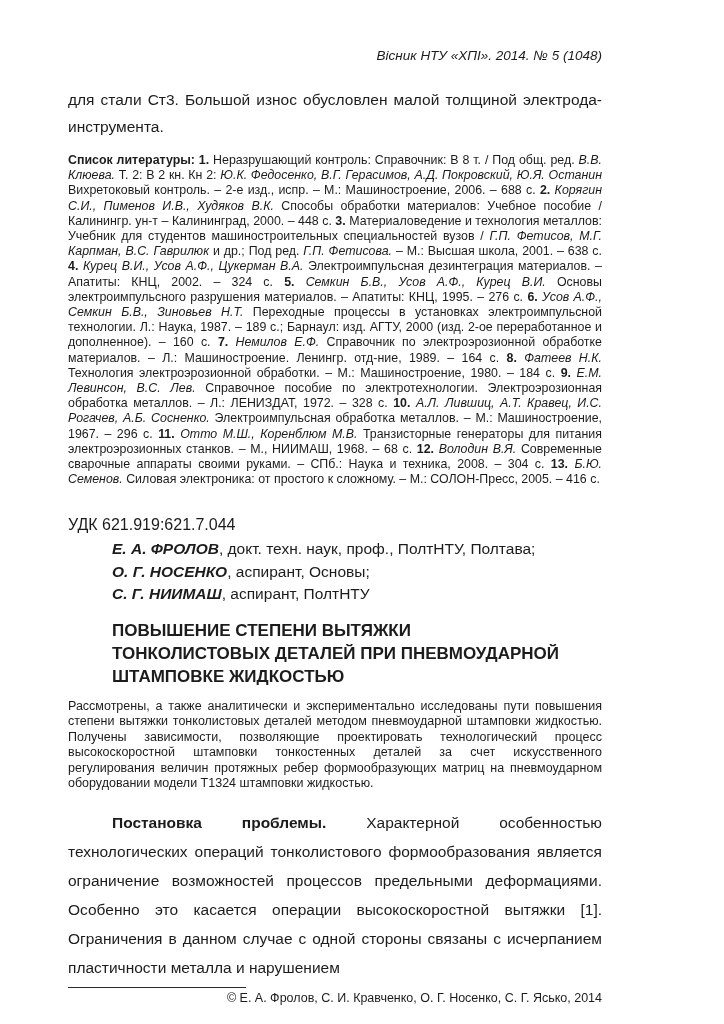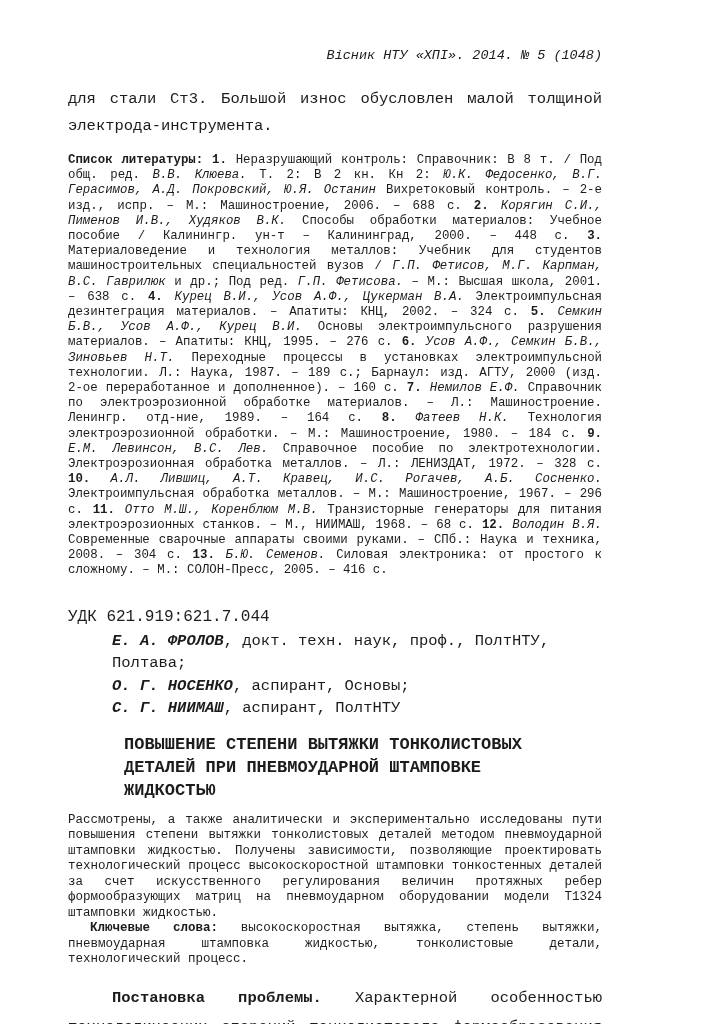--- a/index.html
+++ b/index.html
@@ -1,20 +1,20 @@
 <!DOCTYPE html>
 <html><head>
 <meta charset="utf-8">
 <style>
   html, body { margin:0; padding:0; background:#ffffff; }
   .page {
     width:668px; height:1024px; box-sizing:border-box;
     padding:0 66px 0 68px;
     background:#ffffff;
-    font-family:Liberation Mono, monospace;
+    font-family:Liberation Sans, sans-serif;
     color:#1c1c1c;
     overflow:hidden;
     position:relative;
   }
   .journal-header {
     padding-top:48px;
     text-align:right;
     font-style:italic;
     font-size:13.5px;
     line-height:16px;
@@ -47,21 +47,21 @@
     line-height:16px;
   }
   .authors {
     margin-top:5px;
     margin-left:44px;
     font-size:15.5px;
     line-height:22.5px;
   }
   .article-title {
     margin-top:13px;
-    margin-left:56px;
+    margin-left:44px;
     max-width:452px;
     font-size:17px;
     font-weight:bold;
     line-height:23px;
   }
   .abstract-text {
     margin-top:11px;
     font-size:12.5px;
     line-height:15.5px;
     text-align:justify;
@@ -115,21 +115,20 @@
   <div class="authors">
     <div class="author-line"><span class="seg-bi">Е. А. ФРОЛОВ</span><span>, докт. техн. наук, проф., ПолтНТУ, Полтава;</span></div>
     <div class="author-line"><span class="seg-bi">О. Г. НОСЕНКО</span><span>, аспирант, Основы;</span></div>
     <div class="author-line"><span class="seg-bi">С. Г. НИИМАШ</span><span>, аспирант, ПолтНТУ</span></div>
   </div>
 
   <div class="article-title">ПОВЫШЕНИЕ СТЕПЕНИ ВЫТЯЖКИ ТОНКОЛИСТОВЫХ ДЕТАЛЕЙ ПРИ ПНЕВМОУДАРНОЙ ШТАМПОВКЕ ЖИДКОСТЬЮ</div>
 
   <div class="abstract-text">Рассмотрены, а также аналитически и экспериментально исследованы пути повышения степени вытяжки тонколистовых деталей методом пневмоударной штамповки жидкостью. Получены зависимости, позволяющие проектировать технологический процесс высокоскоростной штамповки тонкостенных деталей за счет искусственного регулирования величин протяжных ребер формообразующих матриц на пневмоударном оборудовании модели Т1324 штамповки жидкостью.</div>
 
-  <div class="abstract-keywords"><span class="seg-b">Ключевые слова:</span><span> высокоскоростная вытяжка, степень вытяжки, пневмоударная штамповка жидкостью, тонколистовые детали, технологический процесс.</span></div>
 
   <div class="body-paragraph"><span class="seg-b">Постановка проблемы.</span><span> Характерной особенностью технологических операций тонколистового формообразования является ограничение возможностей процессов предельными деформациями. Особенно это касается операции высокоскоростной вытяжки [1]. Ограничения в данном случае с одной стороны связаны с исчерпанием пластичности металла и нарушением</span></div>
 
   <div class="footnote-rule"></div>
 
   <div class="copyright">© Е. А. Фролов, С. И. Кравченко, О. Г. Носенко, С. Г. Ясько, 2014</div>
 
   <div class="page-number">105</div>
 
 </div>

